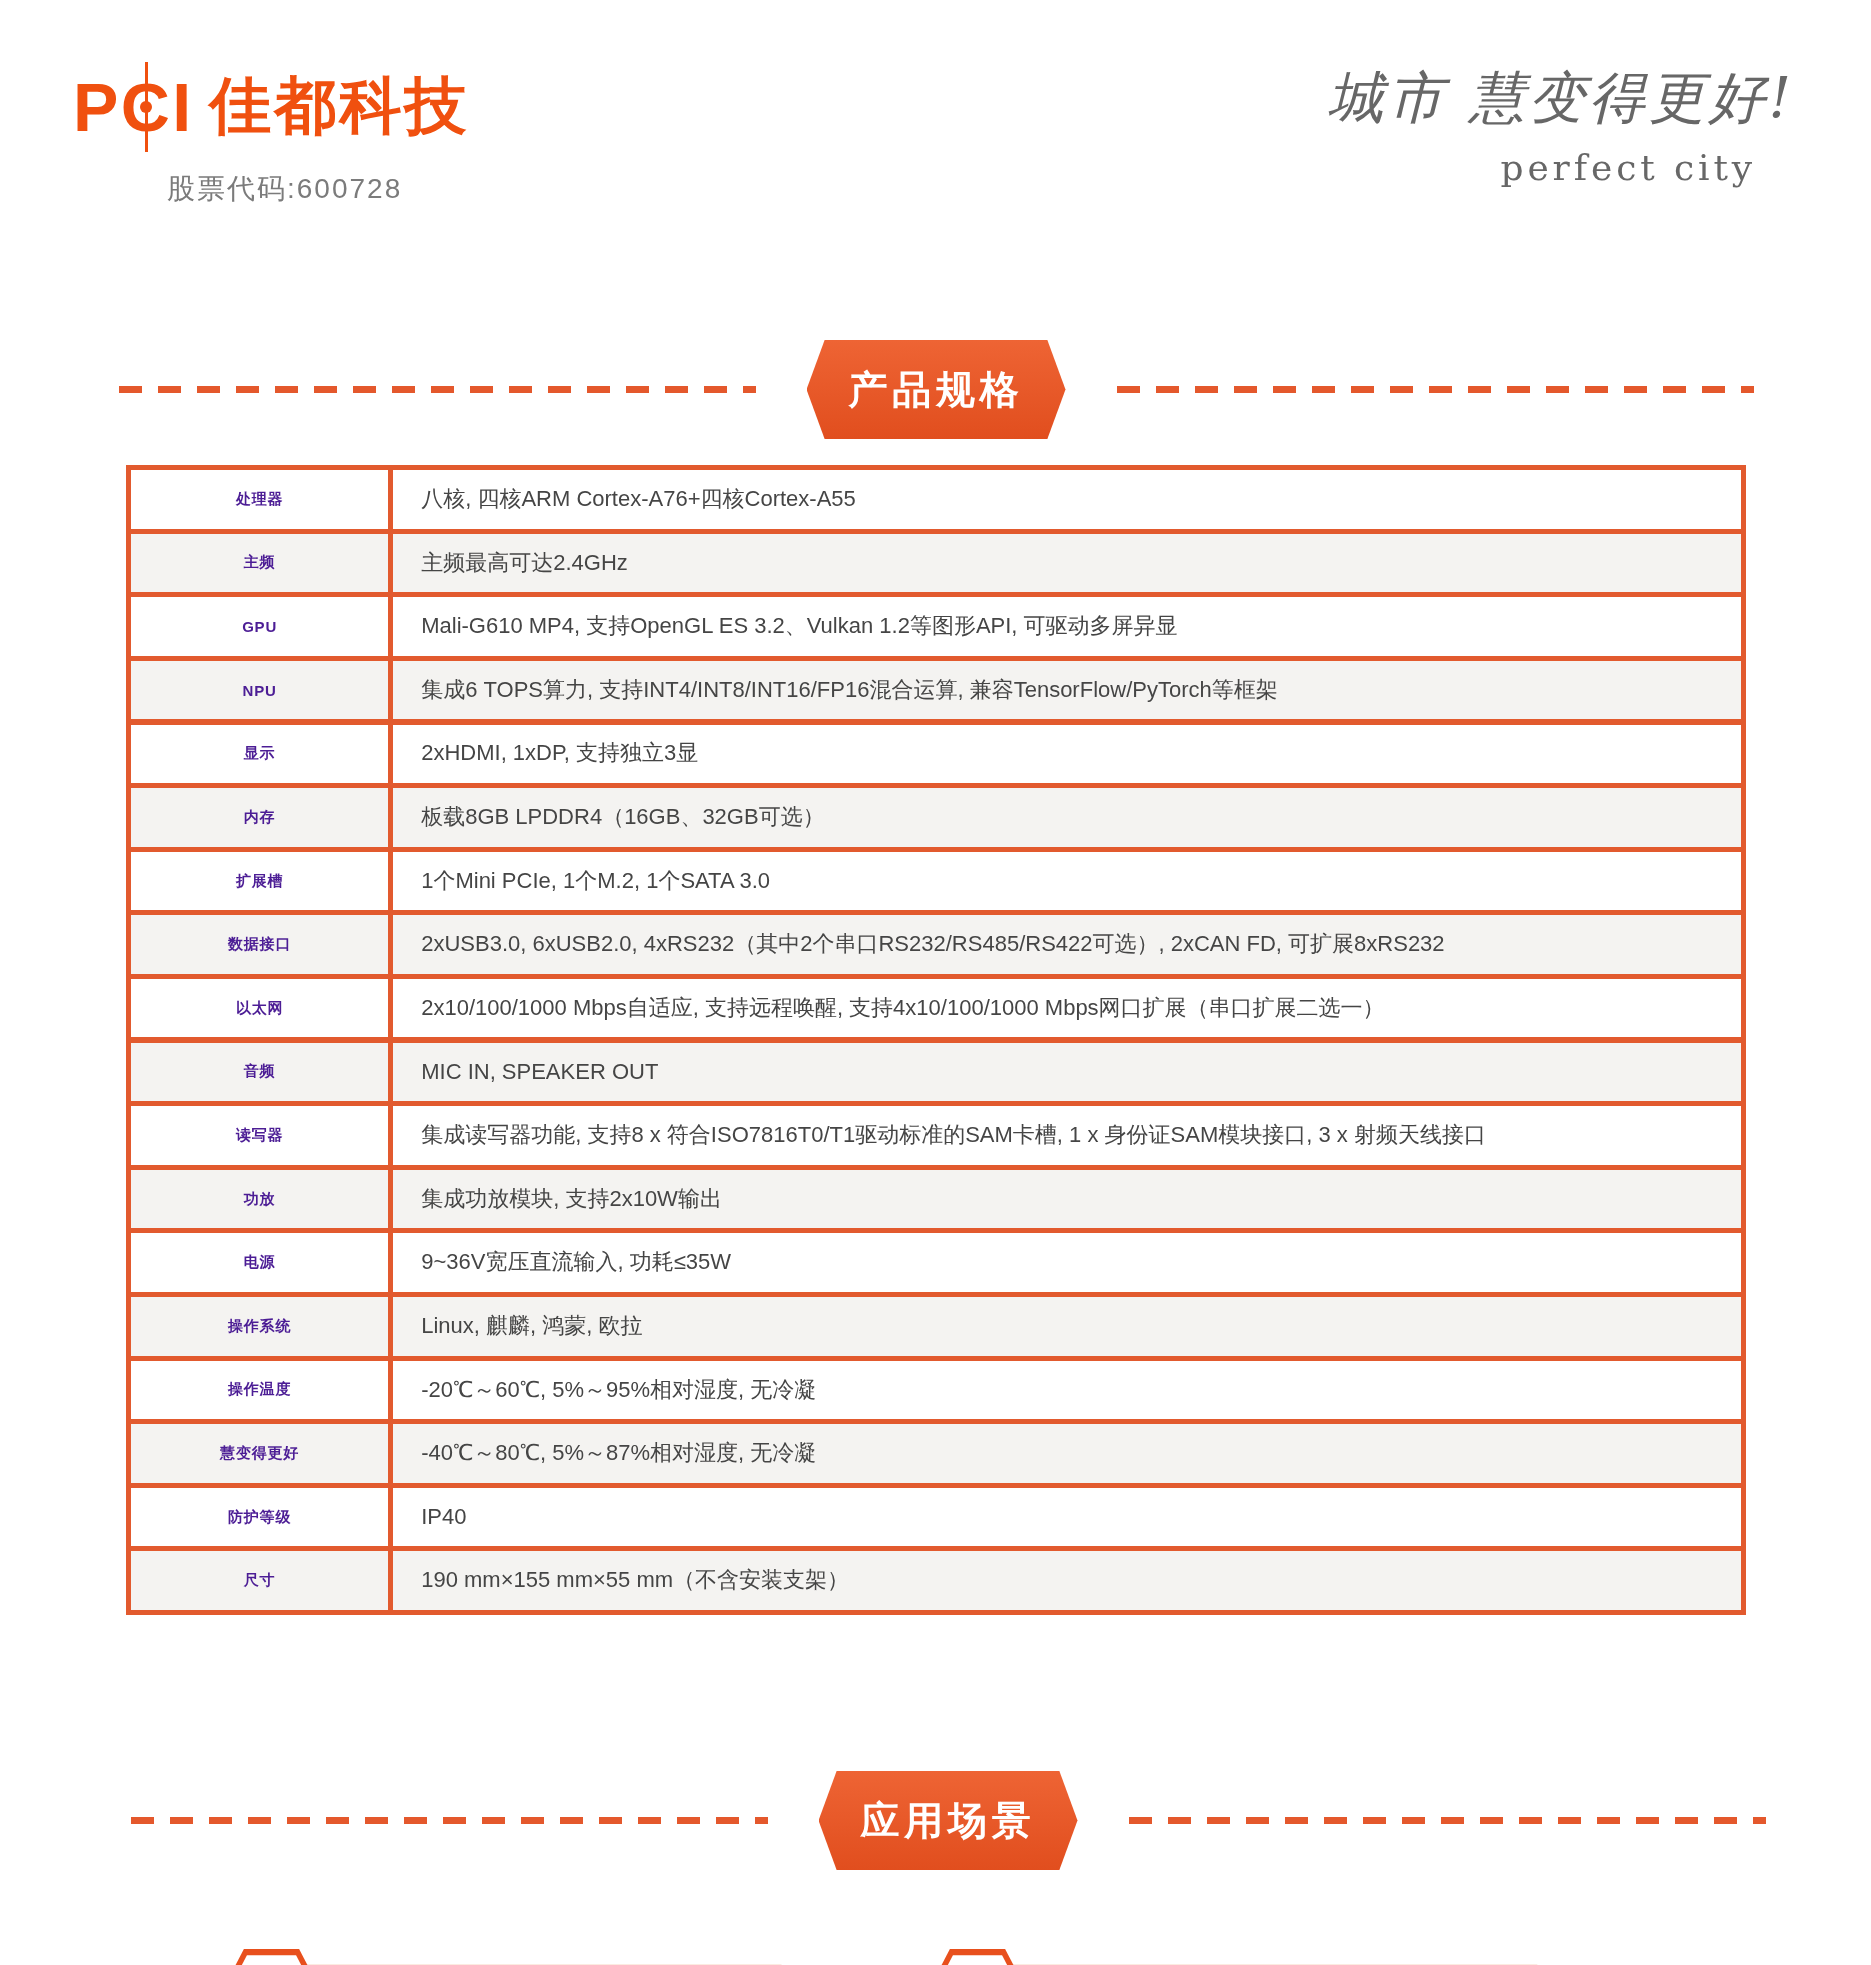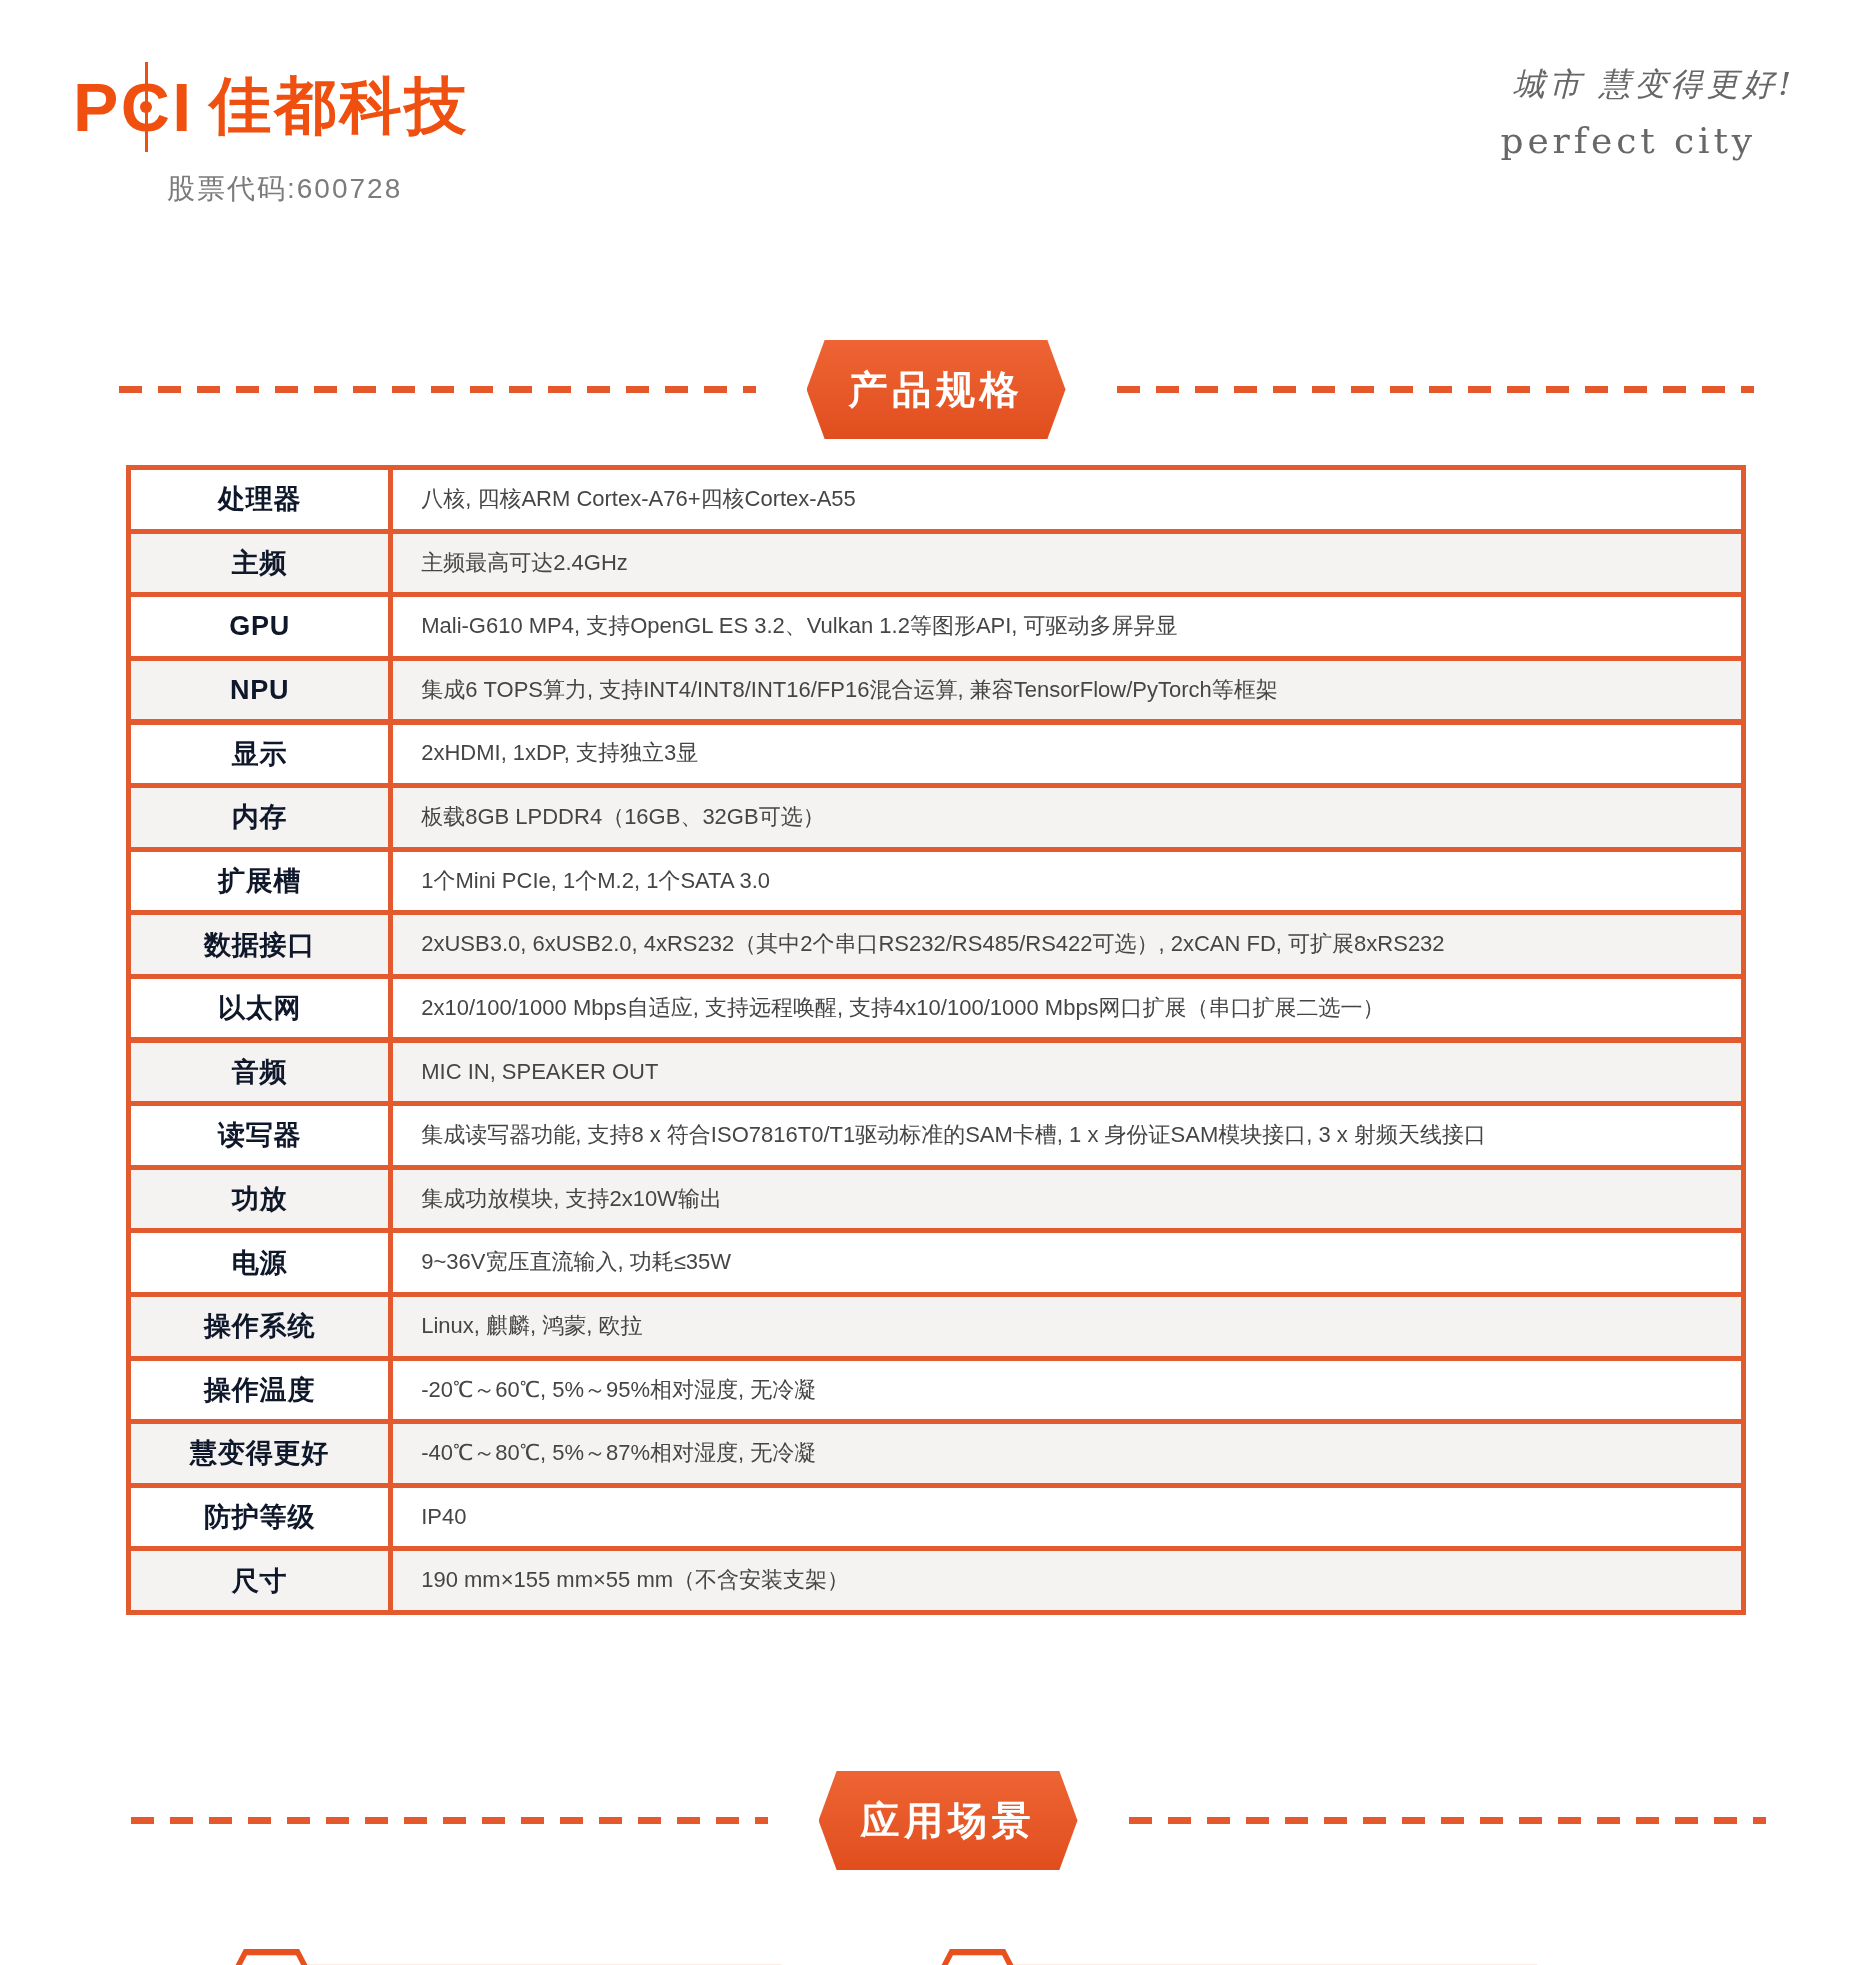--- a/index.html
+++ b/index.html
@@ -10,21 +10,21 @@
   .logo{position:absolute;left:73px;top:73px;display:flex;align-items:flex-start;gap:15.7px;
         color:#f0500f;font-weight:800;}
   .logo-latin{font-size:68px;line-height:1;letter-spacing:2.4px;display:inline-flex;}
   .logo-c{position:relative;display:inline-block;}
   .c-cross{position:absolute;left:47%;top:-16%;width:3.1px;height:132%;background:#f0500f;}
   .c-dot{position:absolute;left:38%;top:41%;width:11.8px;height:11.8px;border-radius:50%;background:#f0500f;}
   .logo-cn{font-size:62px;line-height:1;letter-spacing:3.1px;padding-top:2.4px;}
   .stock-code{position:absolute;left:167px;top:170px;font-size:28px;color:#7b7b7b;letter-spacing:2px;}
 
   .slogan{position:absolute;right:77px;top:67px;text-align:right;color:#676767;}
-  .slogan-cn{font-family:"DejaVu Serif",serif;font-style:italic;font-size:32px;letter-spacing:3.9px;line-height:1.1;}
+  .slogan-cn{font-family:"DejaVu Serif",serif;font-style:italic;font-size:56px;letter-spacing:3.9px;line-height:1.1;}
   .slogan-en{font-family:"DejaVu Serif",serif;font-size:36px;letter-spacing:3.9px;margin-top:18px;padding-right:39px;}
 
   
   .section-head{position:absolute;left:0;width:100%;height:79px;
                 display:flex;align-items:center;justify-content:center;gap:51px;}
   .section-head.specs{top:350px;}
   .section-head.apps{top:1781px;margin-left:12px;}
   .dash{width:637px;height:6.3px;
         background:repeating-linear-gradient(90deg,#e4582c 0 23px,transparent 23px 39px);}
   .badge{width:259px;height:99px;flex:0 0 auto;
@@ -34,21 +34,21 @@
          display:flex;align-items:center;justify-content:center;}
 
   
   .spec-table{position:absolute;left:126px;top:465px;width:1620px;height:1150px;
               background:#e25a2e;padding:5.1px;box-sizing:border-box;
               display:flex;flex-direction:column;gap:5.1px;}
   .spec-row{flex:1;display:flex;gap:5.1px;}
   .spec-row .cell{background:#ffffff;}
   .spec-row:nth-child(even) .cell{background:#f4f3f1;}
   .cell-label{width:257px;flex:0 0 auto;display:flex;align-items:center;justify-content:center;
-              font-size:27px;font-weight:bold;color:#0f172a;letter-spacing:0.8px;}
+              font-size:15px;font-weight:bold;color:#4c1d95;letter-spacing:0.8px;}
   .cell-value{flex:1;display:flex;align-items:center;padding-left:28px;box-sizing:border-box;
               font-size:22px;color:#454545;white-space:pre-line;line-height:1.3;}
 
   
   .app-item{position:absolute;height:115px;}
   .app-item.rail{left:214px;top:1949px;width:599px;}
   .app-item.kiosk{left:920px;top:1949px;width:652px;}
   .app-banner{position:absolute;left:61px;top:14.5px;right:0;height:86px;background:#fcebe1;
               clip-path:polygon(0 0,94% 0,100% 50%,94% 100%,0 100%);
               display:flex;align-items:center;box-sizing:border-box;

